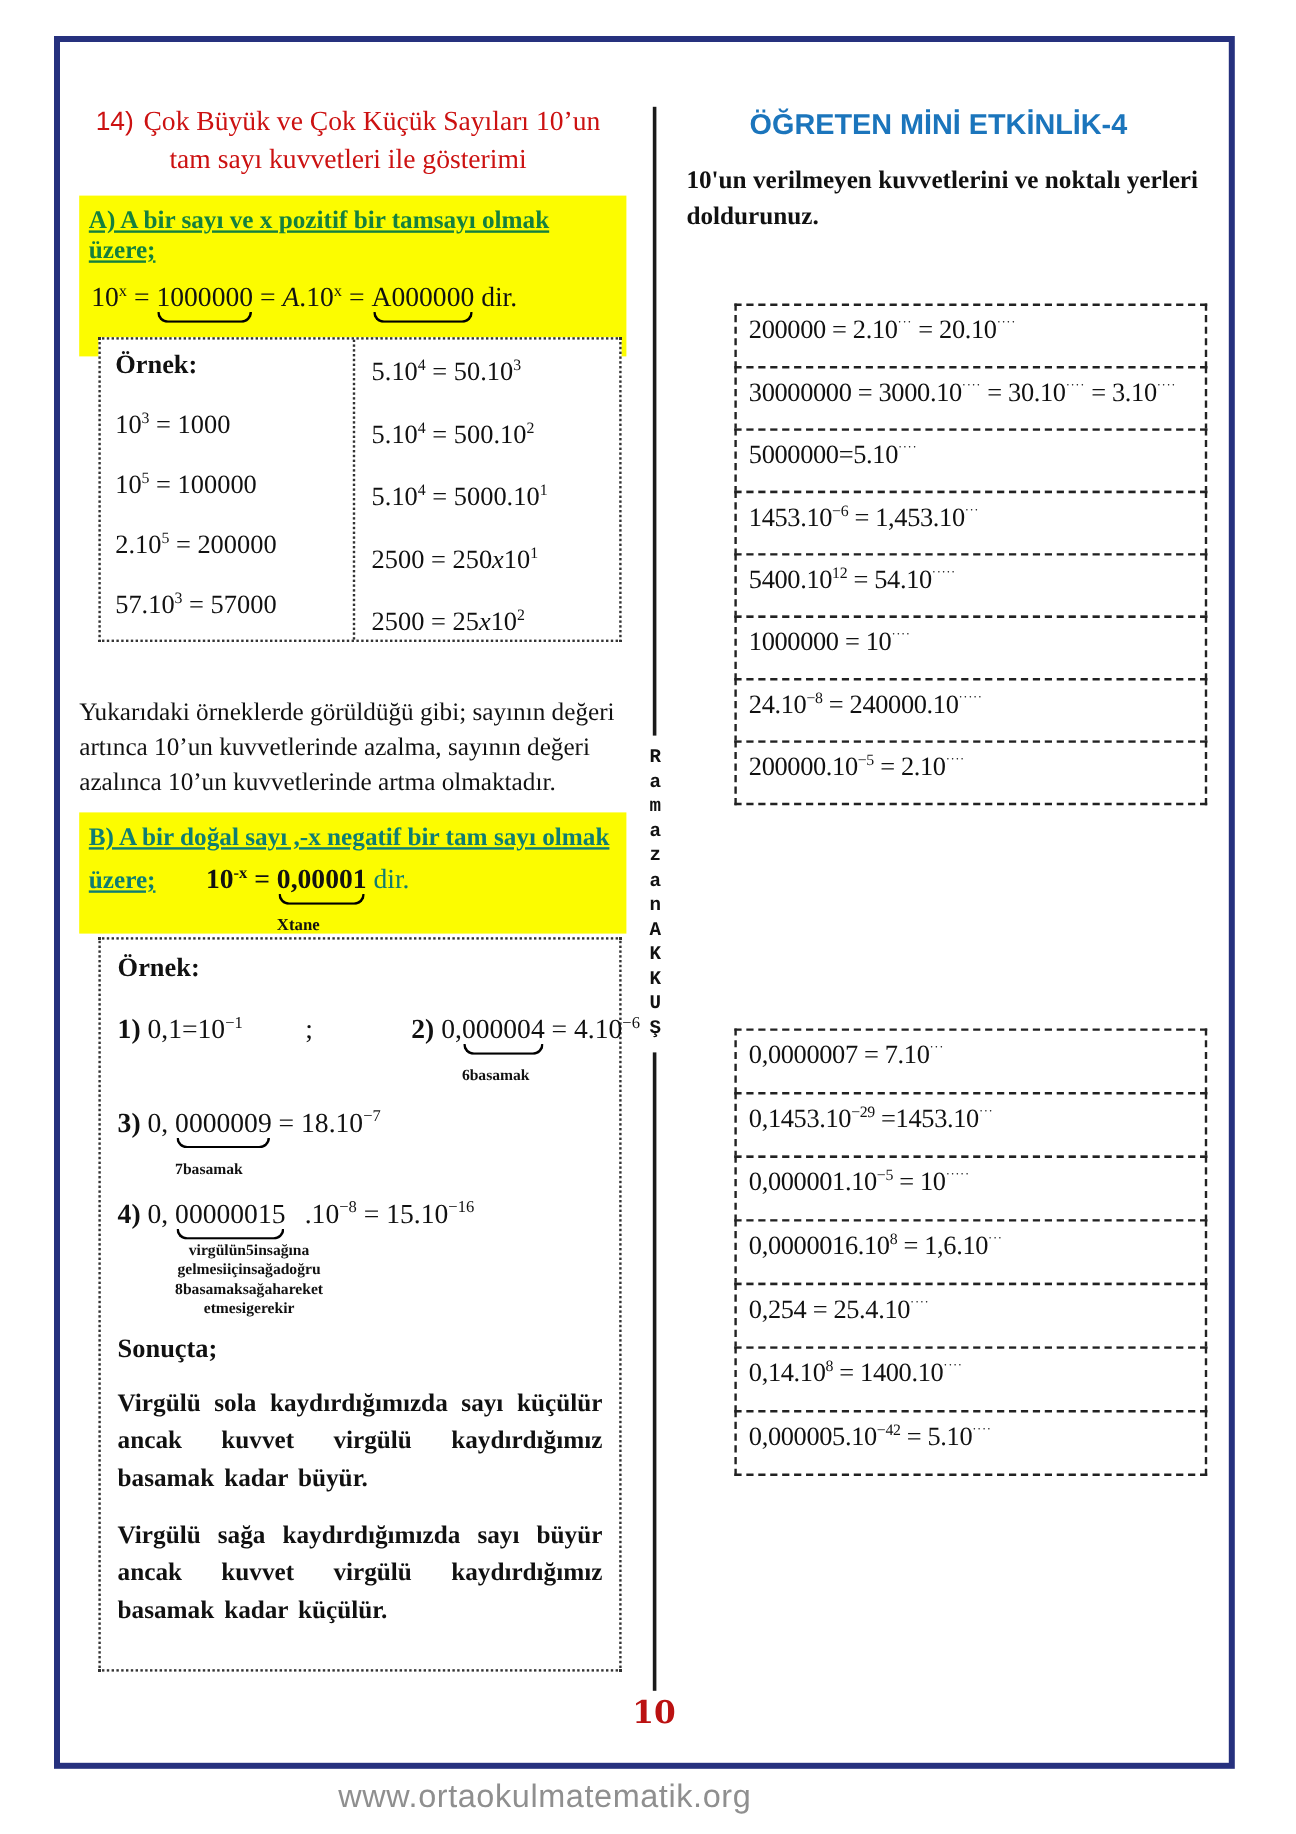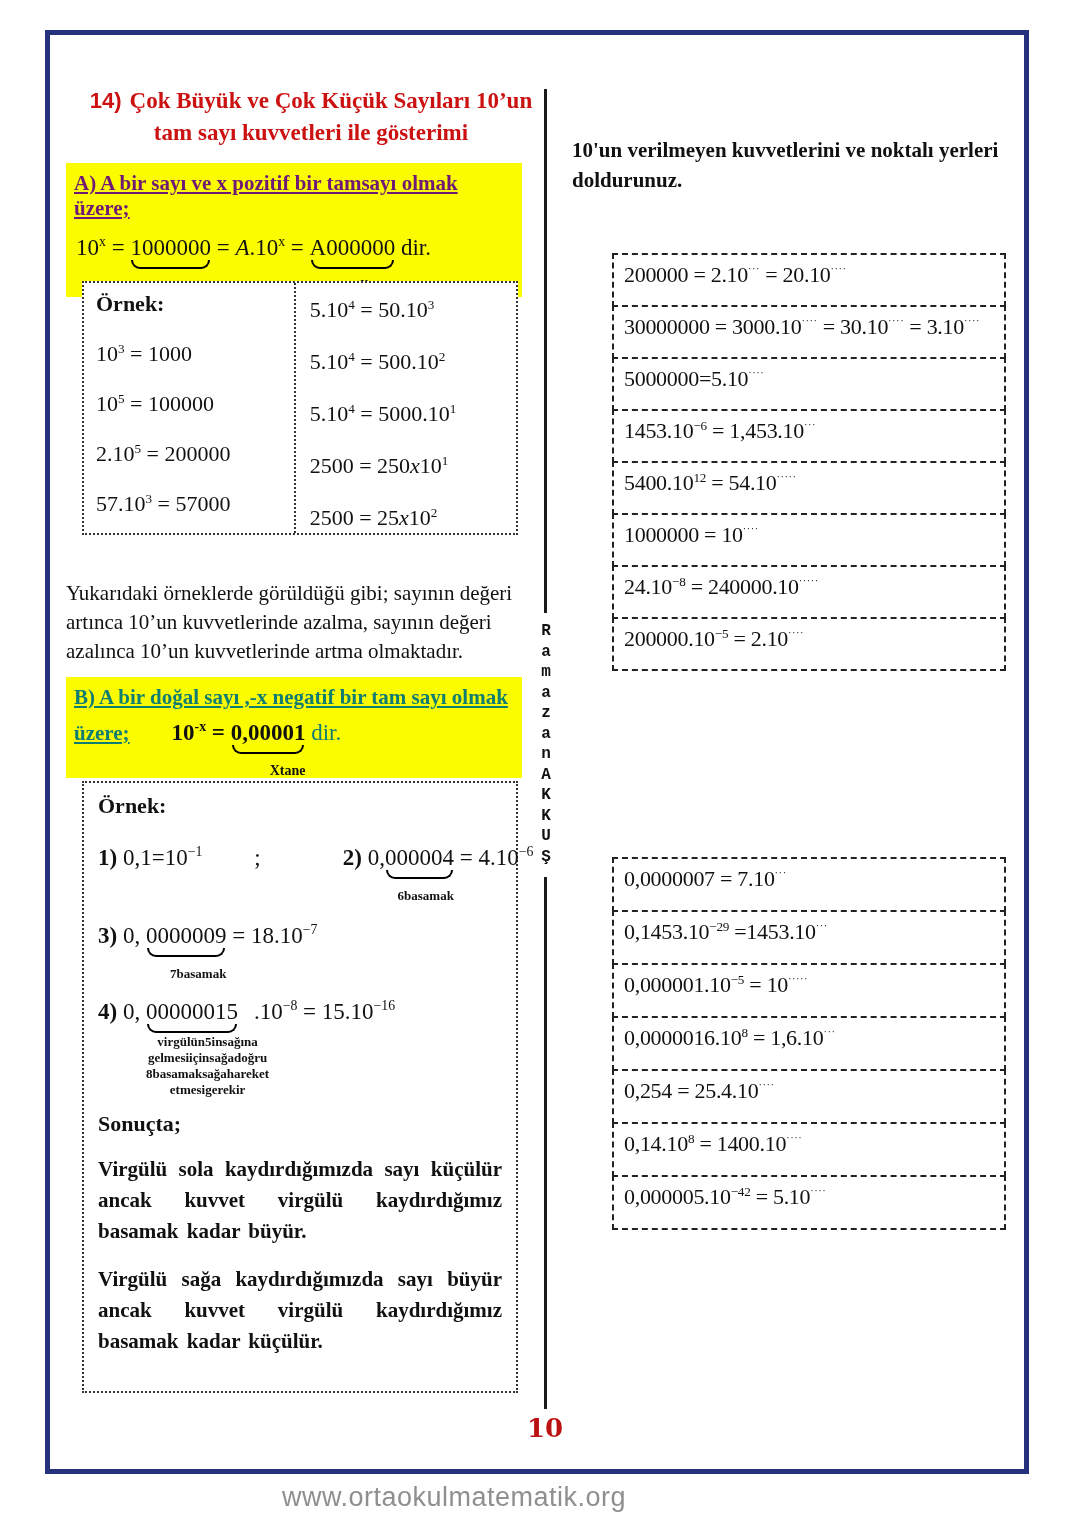--- a/index.html
+++ b/index.html
@@ -3,26 +3,26 @@
 <meta charset="utf-8">
 <style>
   html,body{margin:0;padding:0;background:#ffffff;}
   .sheet{position:relative;width:1080px;height:1528px;background:#ffffff;
          font-family:"Liberation Serif",serif;color:#111;overflow:hidden;}
   .frame{position:absolute;left:45px;top:30px;width:984px;height:1444px;
          border:5px solid #26317e;box-sizing:border-box;}
 
   
   .title{position:absolute;left:12px;top:50px;width:456px;text-align:center;
-         color:#cc1111;font-weight:bold;font-size:23px;line-height:32px;margin-left:21px;}
+         color:#cc1111;font-weight:normal;font-size:23px;line-height:32px;}
   .title .tnum{font-family:"Liberation Sans",sans-serif;font-size:22px;margin-right:8px;}
 
   .ybox{position:absolute;background:#fcfc00;box-sizing:border-box;}
   #yboxA{left:16px;top:128px;width:456px;padding:8px 6px 36px 8px;}
-  .hA{color:#701a75;font-weight:bold;font-size:21px;text-decoration:underline;}
+  .hA{color:#15803d;font-weight:bold;font-size:21px;text-decoration:underline;}
   #formulaA{font-size:23px;margin-top:14px;margin-left:2px;}
   #formulaA .blabel{font-weight:normal;font-style:italic;font-size:14px;}
 
   .obox{position:absolute;border:2px dotted #333;box-sizing:border-box;background:#fff;}
   #obox1{left:32px;top:246px;width:436px;height:254px;display:flex;}
   #obox1 .colL{width:49%;border-right:2px dotted #333;padding:8px 4px 0 12px;box-sizing:border-box;}
   #obox1 .colR{flex:1;padding:12px 2px 0 14px;box-sizing:border-box;}
   .olabel{font-weight:bold;font-size:22px;}
   .oitem{font-size:22px;margin-top:24px;white-space:nowrap;}
   #obox1 .colR .oitem:first-child{margin-top:2px;}
@@ -75,21 +75,21 @@
   #footer{position:absolute;left:0;top:1482px;width:908px;text-align:center;
           color:#8f8f8f;font-family:"Liberation Sans",sans-serif;font-size:27px;
           letter-spacing:0.5px;}
 
   
   sup{font-size:0.6em;line-height:0;vertical-align:super;}
   sup.dots{font-size:0.48em;letter-spacing:0.5px;position:relative;top:-2px;}
   .it{font-style:italic;}
   .bnum{font-weight:bold;}
   .brace{position:relative;display:inline-block;}
-  .bunder{position:absolute;left:0;top:97%;width:100%;text-align:right;}
+  .bunder{position:absolute;left:0;top:97%;width:100%;text-align:left;}
   .bunder.multi{text-align:center;}
   .bcurve{display:block;height:7px;border-left:2px solid #000;border-right:2px solid #000;
           border-bottom:2px solid #000;border-radius:0 0 9px 9px;margin:0 1px 1px 1px;}
   .blabel{font-weight:bold;font-size:13px;line-height:16px;display:inline-block;
           white-space:nowrap;font-style:normal;letter-spacing:0;}
 </style>
 </head>
 <body>
 
 <div class="sheet">
@@ -139,20 +139,21 @@
       <div class="c-title">Sonuçta;</div>
       <div class="c-para">Virgülü sola kaydırdığımızda sayı küçülür ancak kuvvet virgülü kaydırdığımız basamak kadar büyür.</div>
       <div class="c-para">Virgülü sağa kaydırdığımızda sayı büyür ancak kuvvet virgülü kaydırdığımız basamak kadar küçülür.</div>
     </div>
 
     <div class="divseg" id="div1"></div>
     <div id="vname">R<br>a<br>m<br>a<br>z<br>a<br>n<br>A<br>K<br>K<br>U<br>Ş</div>
     <div class="divseg" id="div2"></div>
     <div id="pagenum">10</div>
 
+    <div id="rheader">ÖĞRETEN MİNİ  ETKİNLİK-4</div>
     <div id="rinstr">10'un verilmeyen kuvvetlerini ve noktalı yerleri doldurunuz.</div>
 
     <div class="rgroup" id="rgroup1">
       <div class="rrow"><span>200000 = 2.10</span><sup class="dots">···</sup><span> = 20.10</span><sup class="dots">····</sup></div>
       <div class="rrow"><span>30000000 = 3000.10</span><sup class="dots">····</sup><span> = 30.10</span><sup class="dots">····</sup><span> = 3.10</span><sup class="dots">····</sup></div>
       <div class="rrow"><span>5000000=5.10</span><sup class="dots">····</sup></div>
       <div class="rrow"><span>1453.10</span><sup>−6</sup><span> = 1,453.10</span><sup class="dots">···</sup></div>
       <div class="rrow"><span>5400.10</span><sup>12</sup><span> = 54.10</span><sup class="dots">·····</sup></div>
       <div class="rrow"><span>1000000 = 10</span><sup class="dots">····</sup></div>
       <div class="rrow"><span>24.10</span><sup>−8</sup><span> = 240000.10</span><sup class="dots">·····</sup></div>

